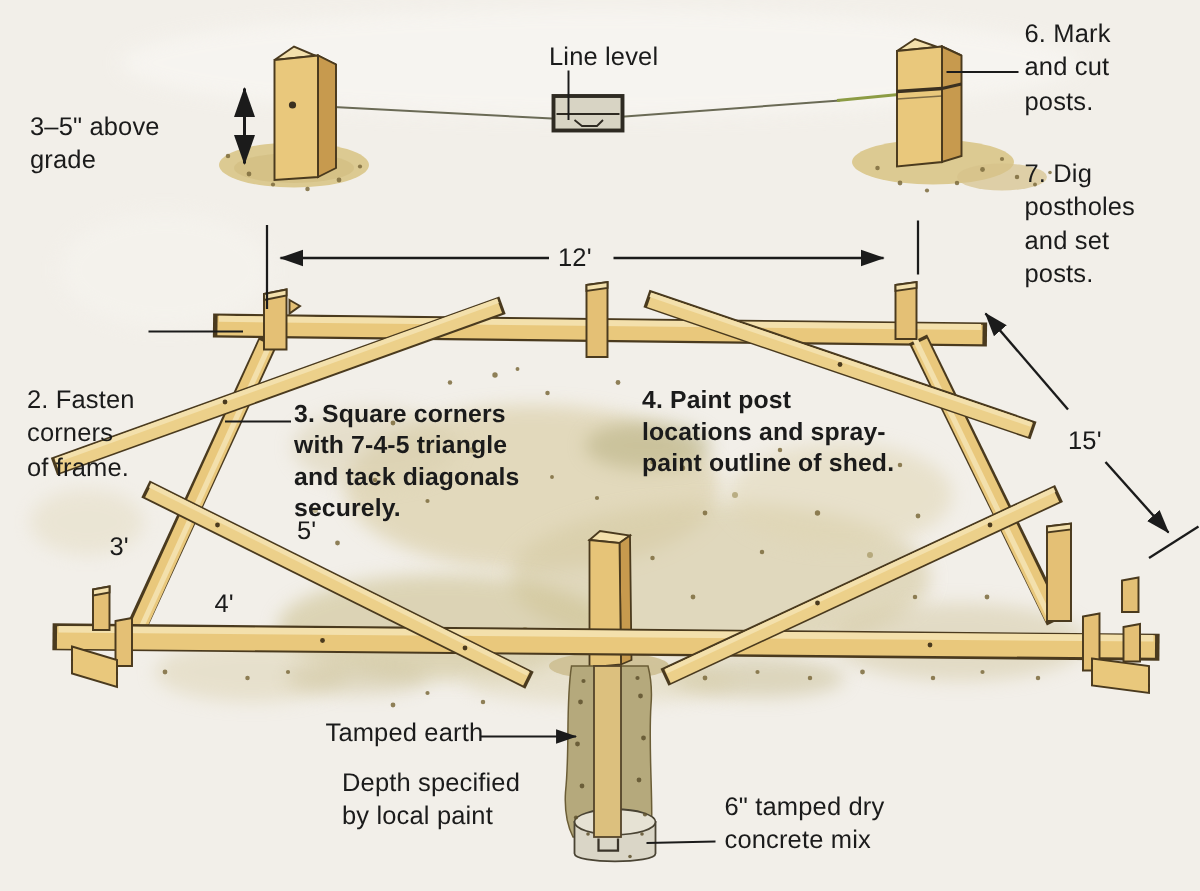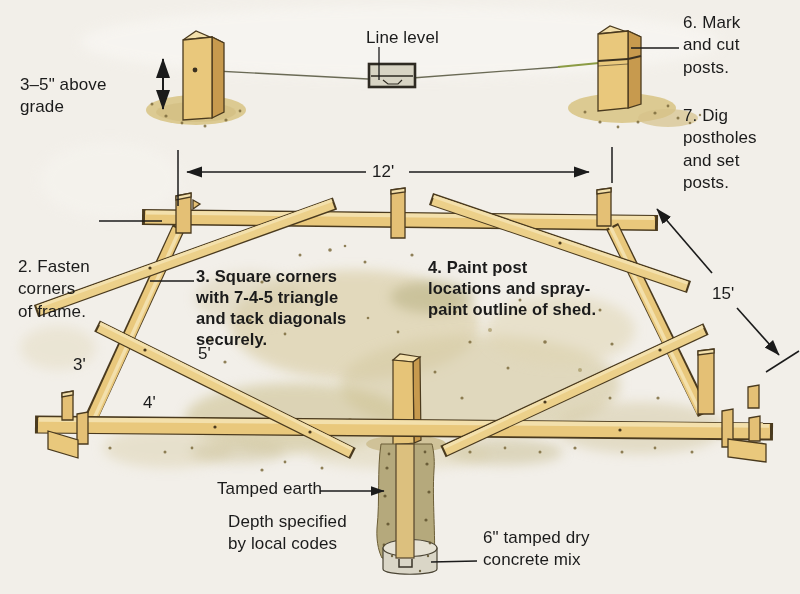--- a/index.html
+++ b/index.html
@@ -321,17 +321,17 @@
 <div class="lbl b" style="left:428px;top:257px;">4. Paint post
 locations and spray-
 paint outline of shed.</div>
 <div class="lbl dim ctr" style="left:372px;top:161px;width:34px;">12'</div>
 <div class="lbl dim" style="left:712px;top:283px;">15'</div>
 <div class="lbl dim" style="left:73px;top:354px;">3'</div>
 <div class="lbl dim" style="left:143px;top:392px;">4'</div>
 <div class="lbl dim" style="left:198px;top:343px;">5'</div>
 <div class="lbl" style="left:189px;top:478px;margin-left:28px;">Tamped earth</div>
 <div class="lbl ctr" style="left:228px;top:511px;width:150px;">Depth specified
-by local codes</div>
+by local paint</div>
 <div class="lbl" style="left:483px;top:527px;">6" tamped dry
 concrete mix</div>
 
 </div>
 
 </body></html>

